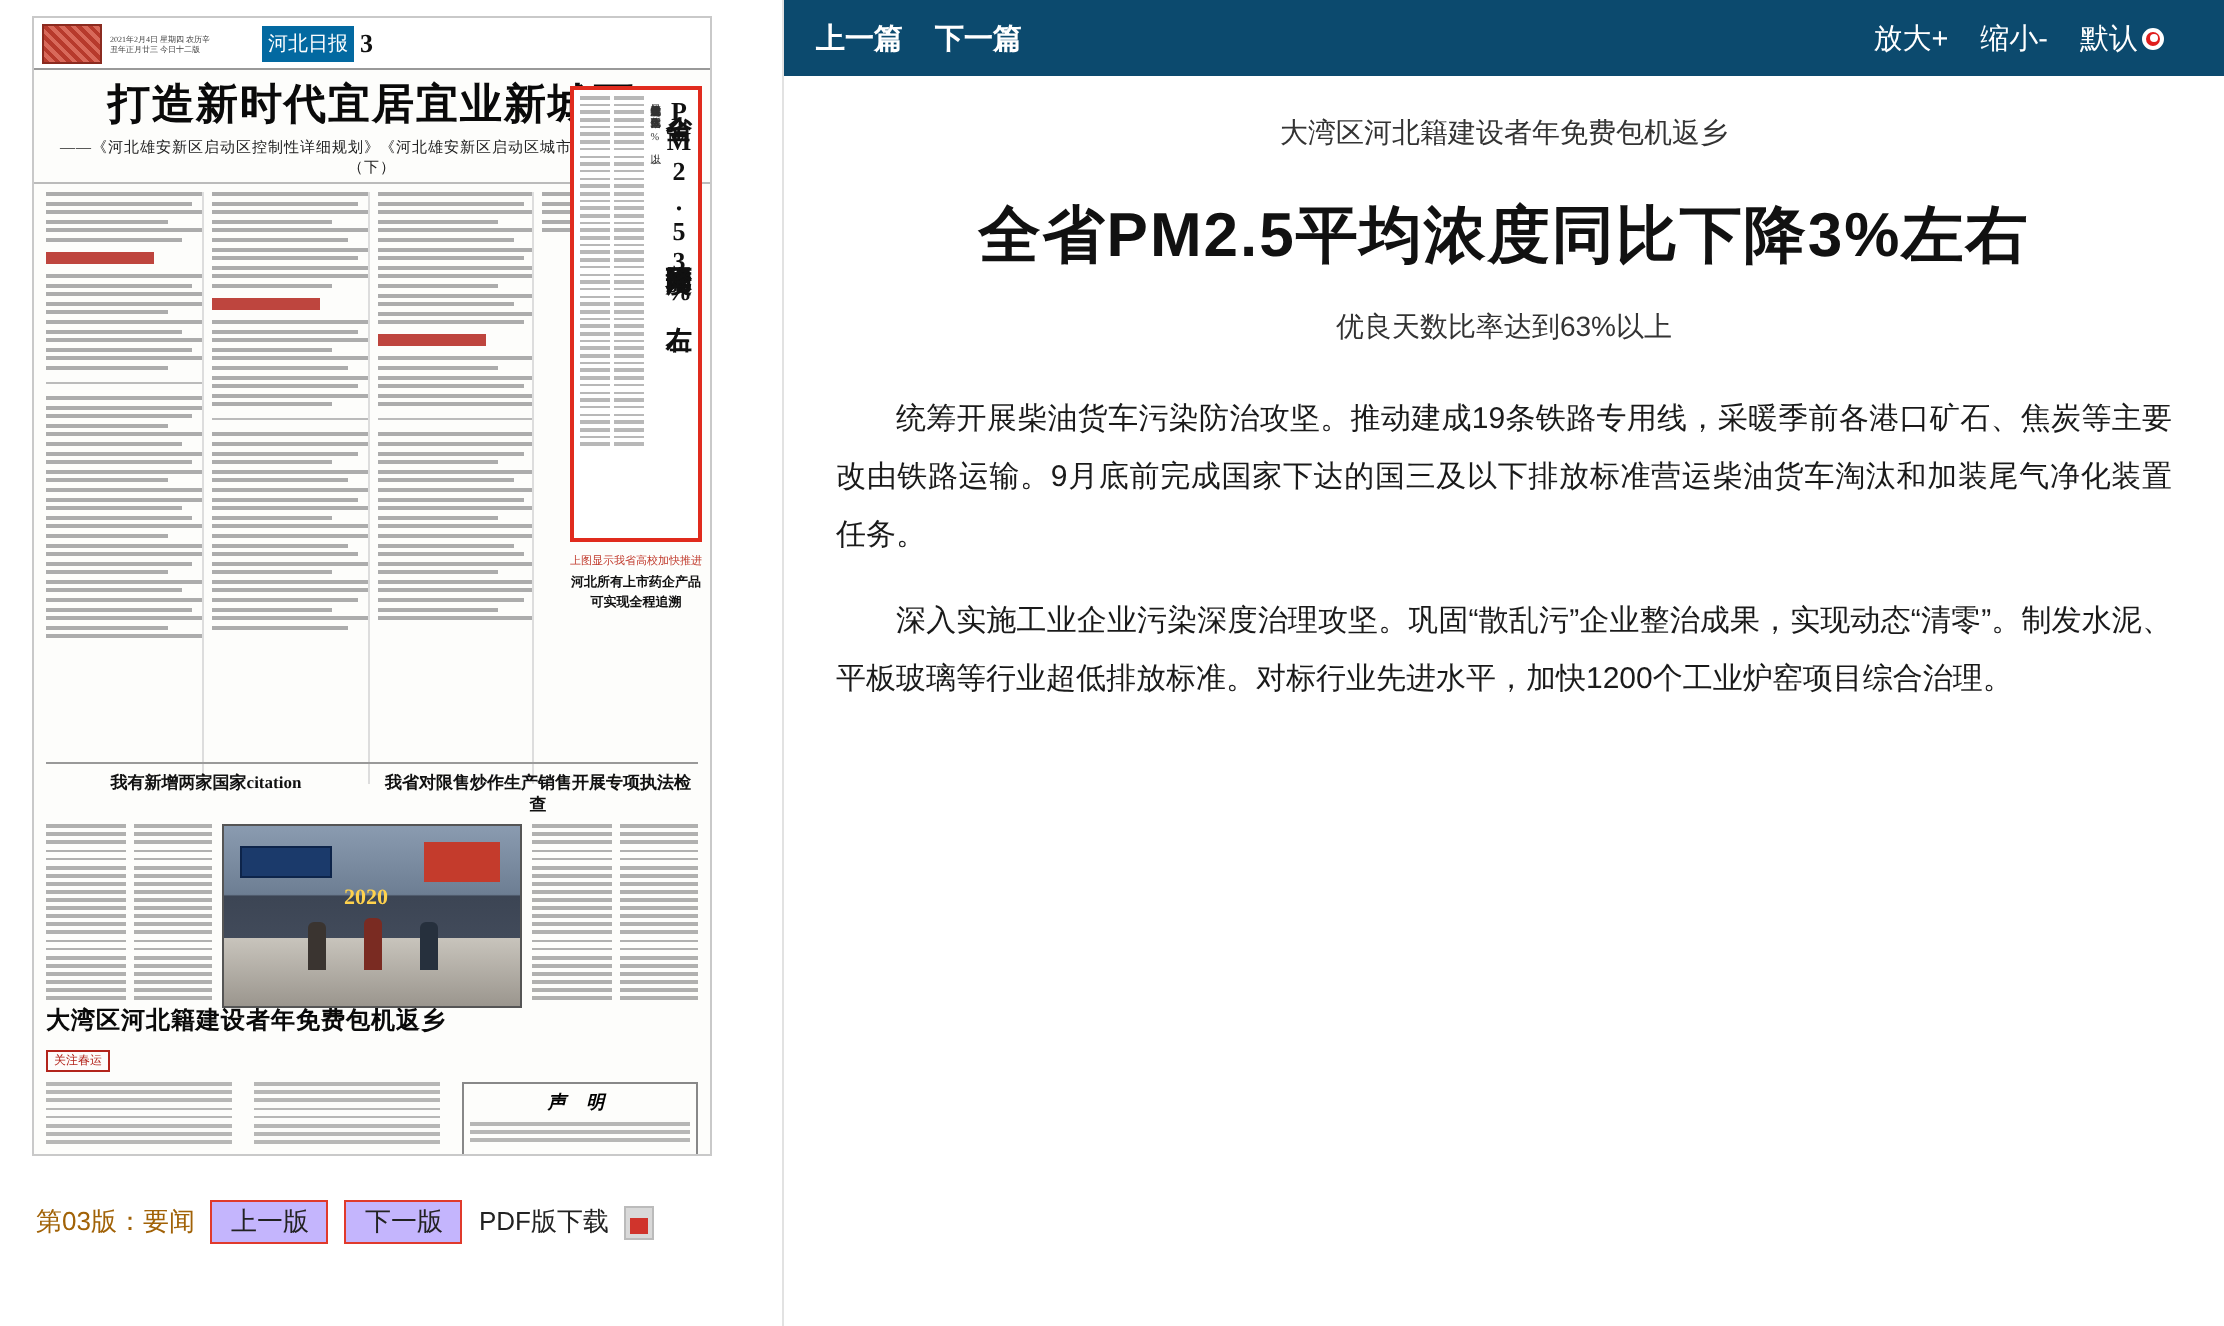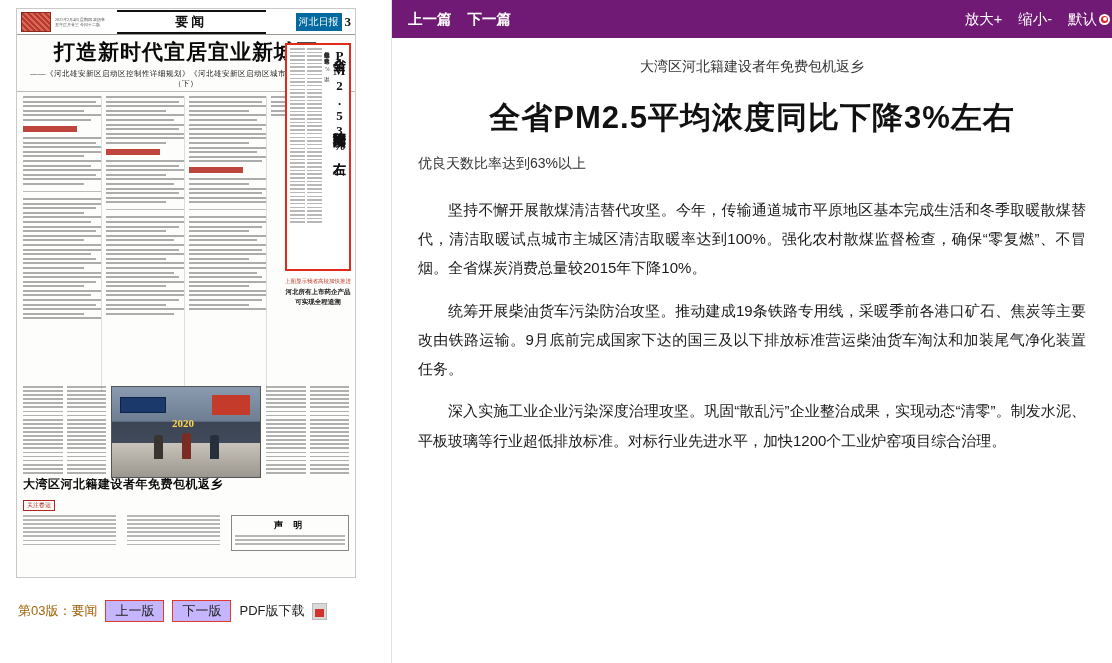--- a/index.html
+++ b/index.html
@@ -274,21 +274,21 @@
     font-size: 12px;
     font-weight: bold;
     font-family: Liberation Serif, serif;
     color: #0a0a0a;
     letter-spacing: 0.5px;
   }
   .bay-tag {
     display:inline-block; margin-top:3px; font-size:6px; color:#b3251c;
     border:1px solid #b3251c; padding:0 3px;
   }
-  .bottom-cols { display:flex; gap:11px; margin-top:4px; }
+  .bottom-cols { display:flex; gap:11px; margin-top:4px;font-style:italic; }
   .bottom-cols .bc { flex:1; }
   .bottom-cols .bc i { display:block; height:1.8px; background:#7d7d7d; margin-bottom:2.3px; opacity:.55;}
   .notice-box {
     width: 118px; border:1px solid #888; padding:3px;
   }
   .notice-title { text-align:center; font-size:9px; font-weight:bold; font-family:"Liberation Serif",serif; letter-spacing:4px; }
 
   
   .footer-bar {
     margin-top: 22px;
@@ -334,26 +334,26 @@
   
   .right-pane {
     flex: 1;
     height: 663px;
     background: #fff;
     display: flex;
     flex-direction: column;
     overflow: hidden;
   }
   .toolbar {
-    background: #701a75;
+    background: #0c4a6e;
     height: 38px;
     display: flex;
     align-items: center;
     justify-content: space-between;
-    padding: 0 2px 0 16px;
+    padding: 0 30px 0 16px;
     color: #fff;
     flex: 0 0 38px;
     text-align: center;
   }
   .toolbar-left, .toolbar-right {
     display: flex; align-items: center; gap: 16px;
     font-size: 14.5px;
   }
   .toolbar a { color: #fff; text-decoration: none; cursor: pointer; font-weight: bold;}
   .toolbar-right span { font-weight: normal; cursor: pointer; }
@@ -382,20 +382,21 @@
   }
   .art-title {
     text-align: center;
     font-size: 31px;
     font-weight: bold;
     color: #111;
     letter-spacing: 1px;
     margin-bottom: 16px;
   }
   .art-subtitle {
+    text-align: center;
     font-size: 14px;
     color: #333;
     margin-bottom: 22px;
   }
   .art-body p {
     font-size: 15px;
     line-height: 1.95;
     color: #1a1a1a;
     margin: 0 0 13px 0;
     text-align: justify;
@@ -409,21 +410,20 @@
 
   <div class="left-pane">
 
     <div class="paper-frame">
 
       <div class="mast">
         <div class="mast-thumb"></div>
         <div class="mast-text">2021年2月4日 星期四
 农历辛丑年正月廿三
 今日十二版</div>
-        <div class="mast-center">要闻</div>
         <div class="mast-right">
           <span class="mast-logo">河北日报</span>
           <span class="mast-pageno">3</span>
         </div>
       </div>
 
       <div class="headline-block">
         <div class="headline-main">打造新时代宜居宜业新城区</div>
         <div class="headline-sub">——《河北雄安新区启动区控制性详细规划》《河北雄安新区启动区城市设计》专家解读（下）</div>
       </div>
@@ -685,20 +685,24 @@
           </div>
         </div>
       </div>
 
       <div class="sub-ad">
         <div class="l1">上图显示我省高校加快推进</div>
         <div>河北所有上市药企产品可实现全程追溯</div>
       </div>
 
       <div class="lower">
+        <div class="lower-heads">
+          <div>我有新增两家国家citation</div>
+          <div>我省对限售炒作生产销售开展专项执法检查</div>
+        </div>
         <div class="lower-body">
           <div class="lower-cols">
             <div class="lc">
               <i></i>
                 <i></i>
                 <i></i>
                 <i></i>
                 <i></i>
                 <i></i>
                 <i></i>
@@ -864,21 +868,20 @@
         <span>缩小-</span>
         <span><span>默认</span><span class="default-dot"></span></span>
       </div>
     </div>
 
     <div class="article">
       <div class="art-kicker">大湾区河北籍建设者年免费包机返乡</div>
       <h1 class="art-title">全省PM2.5平均浓度同比下降3%左右</h1>
       <div class="art-subtitle">优良天数比率达到63%以上</div>
       <div class="art-body">
-        <p>坚持不懈开展散煤清洁替代攻坚。今年，传输通道城市平原地区基本完成生活和冬季取暖散煤替代，清洁取暖试点城市主城区清洁取暖率达到100%。强化农村散煤监督检查，确保“零复燃”、不冒烟。全省煤炭消费总量较2015年下降10%。</p>
         <p>统筹开展柴油货车污染防治攻坚。推动建成19条铁路专用线，采暖季前各港口矿石、焦炭等主要改由铁路运输。9月底前完成国家下达的国三及以下排放标准营运柴油货车淘汰和加装尾气净化装置任务。</p>
         <p>深入实施工业企业污染深度治理攻坚。巩固“散乱污”企业整治成果，实现动态“清零”。制发水泥、平板玻璃等行业超低排放标准。对标行业先进水平，加快1200个工业炉窑项目综合治理。</p>
 
       </div>
     </div>
 
   </div>
 </div>
 
 </body></html>

